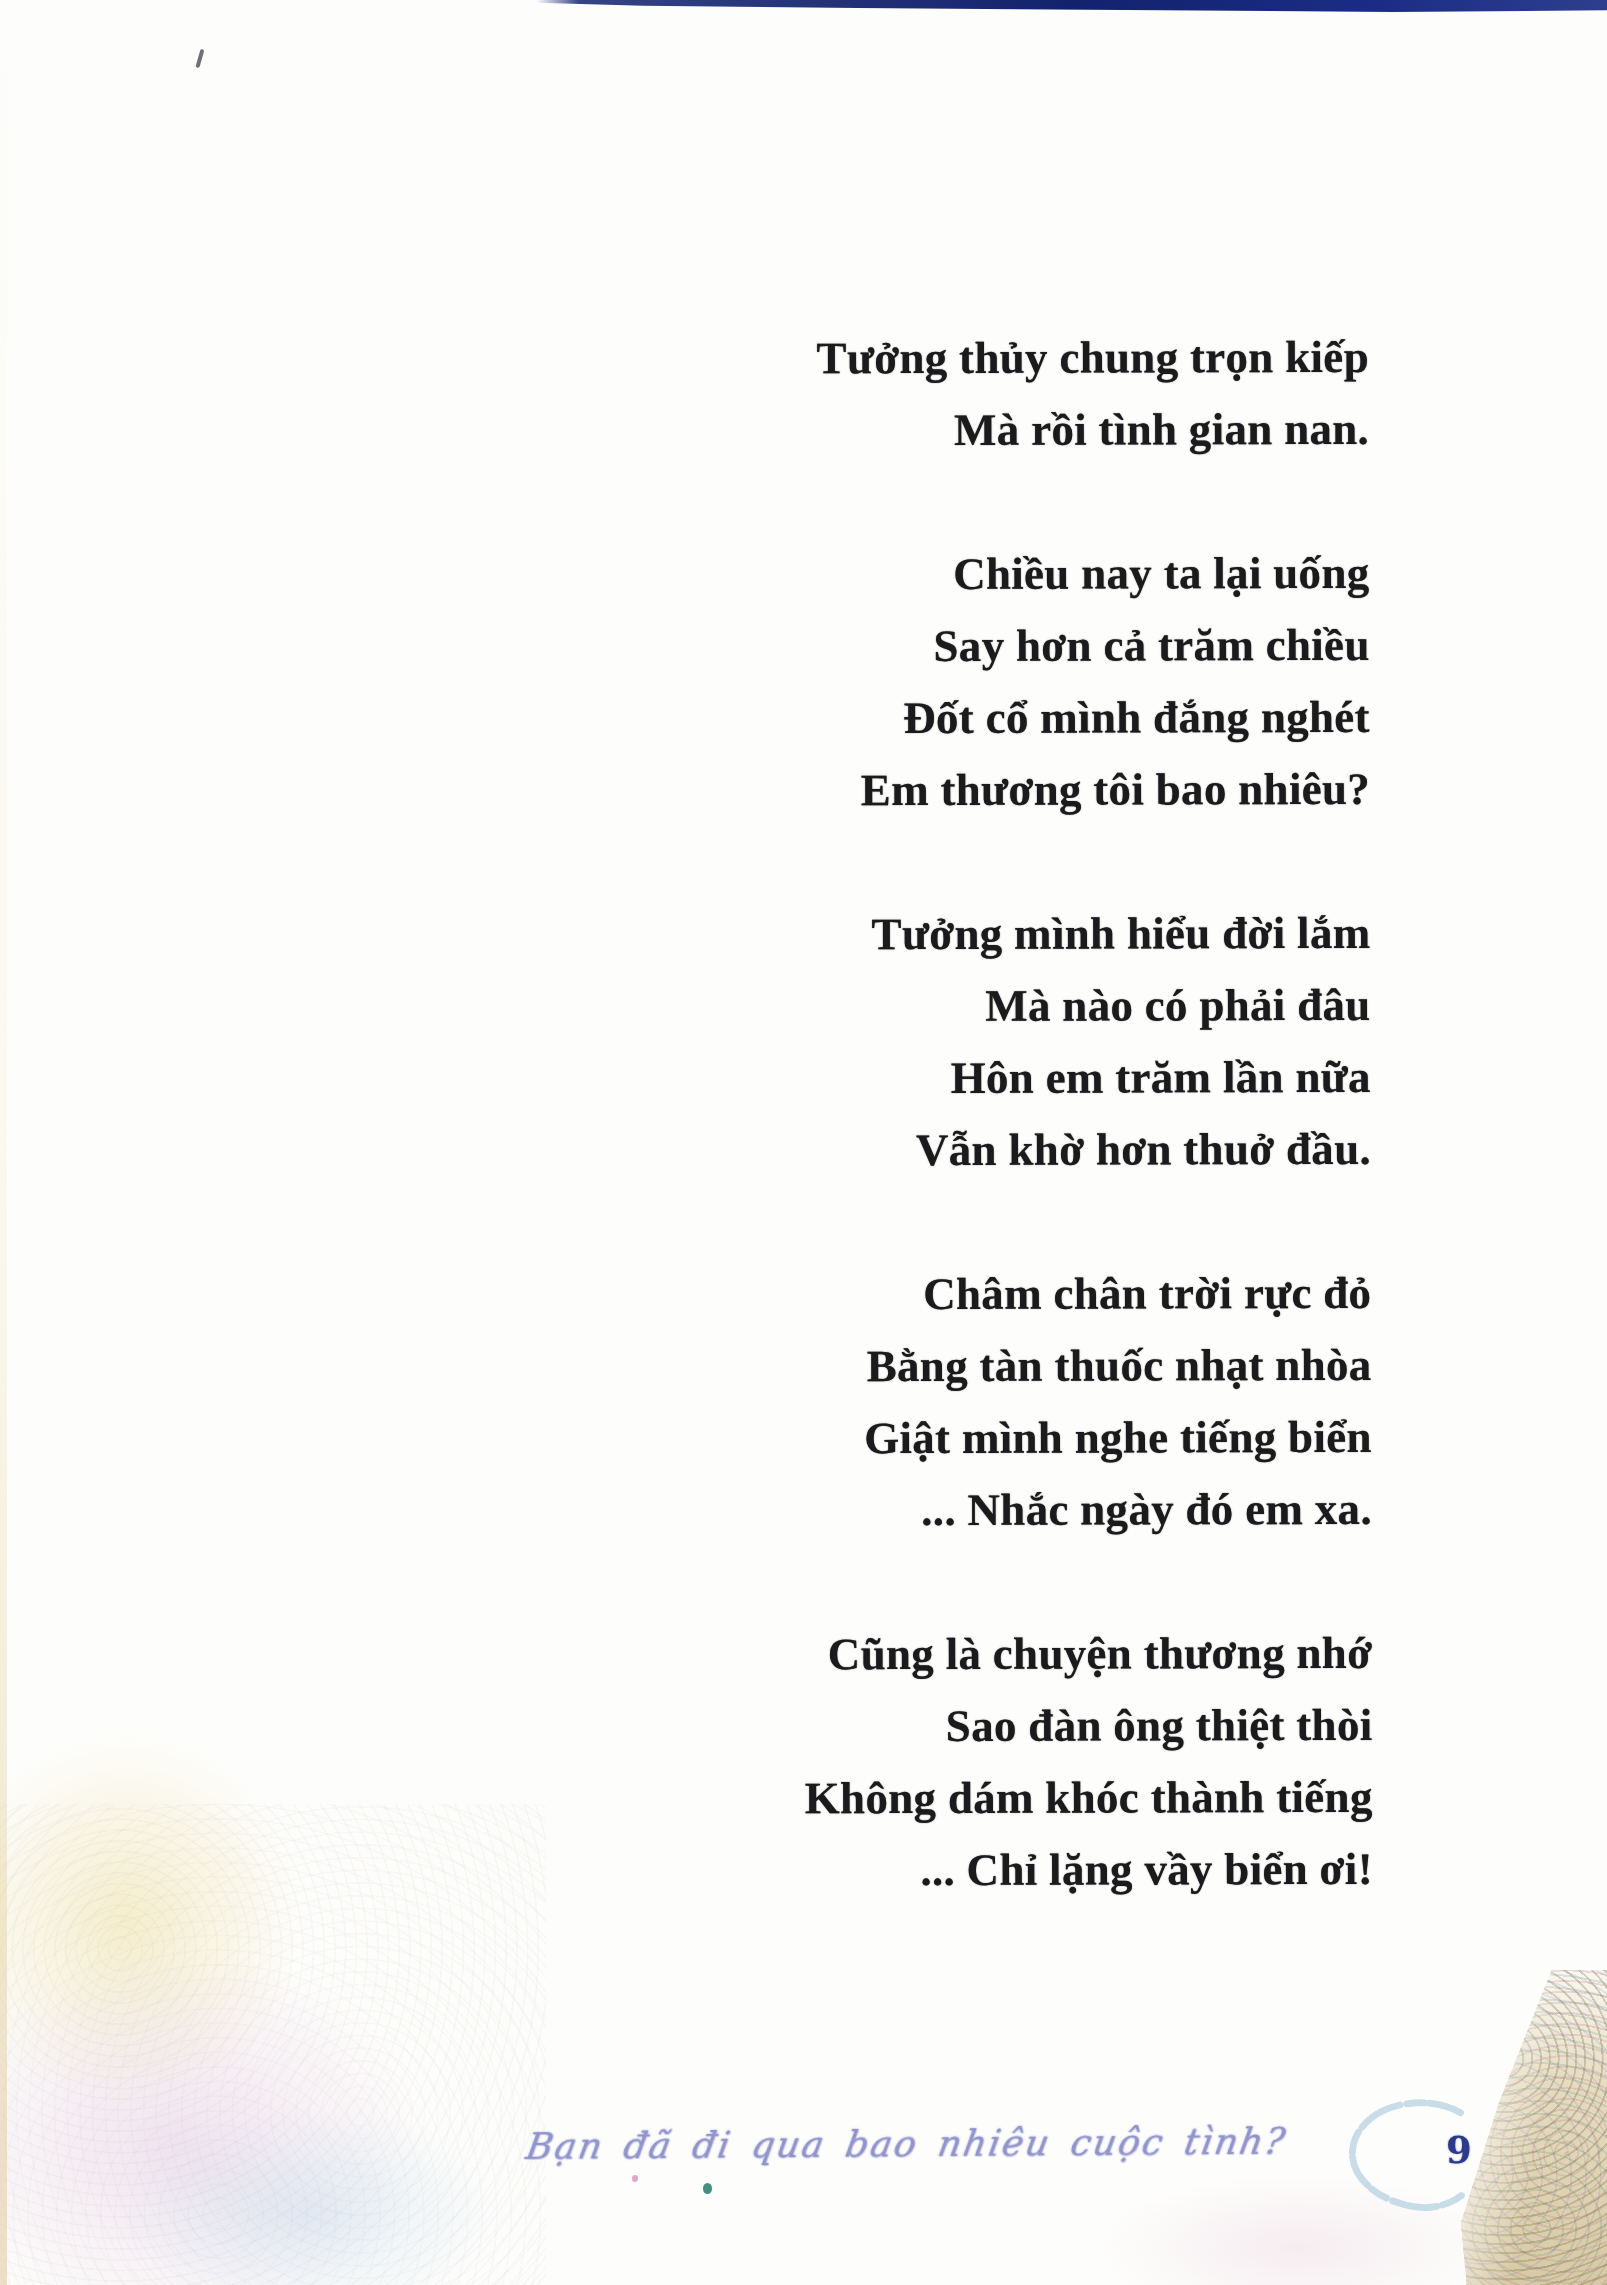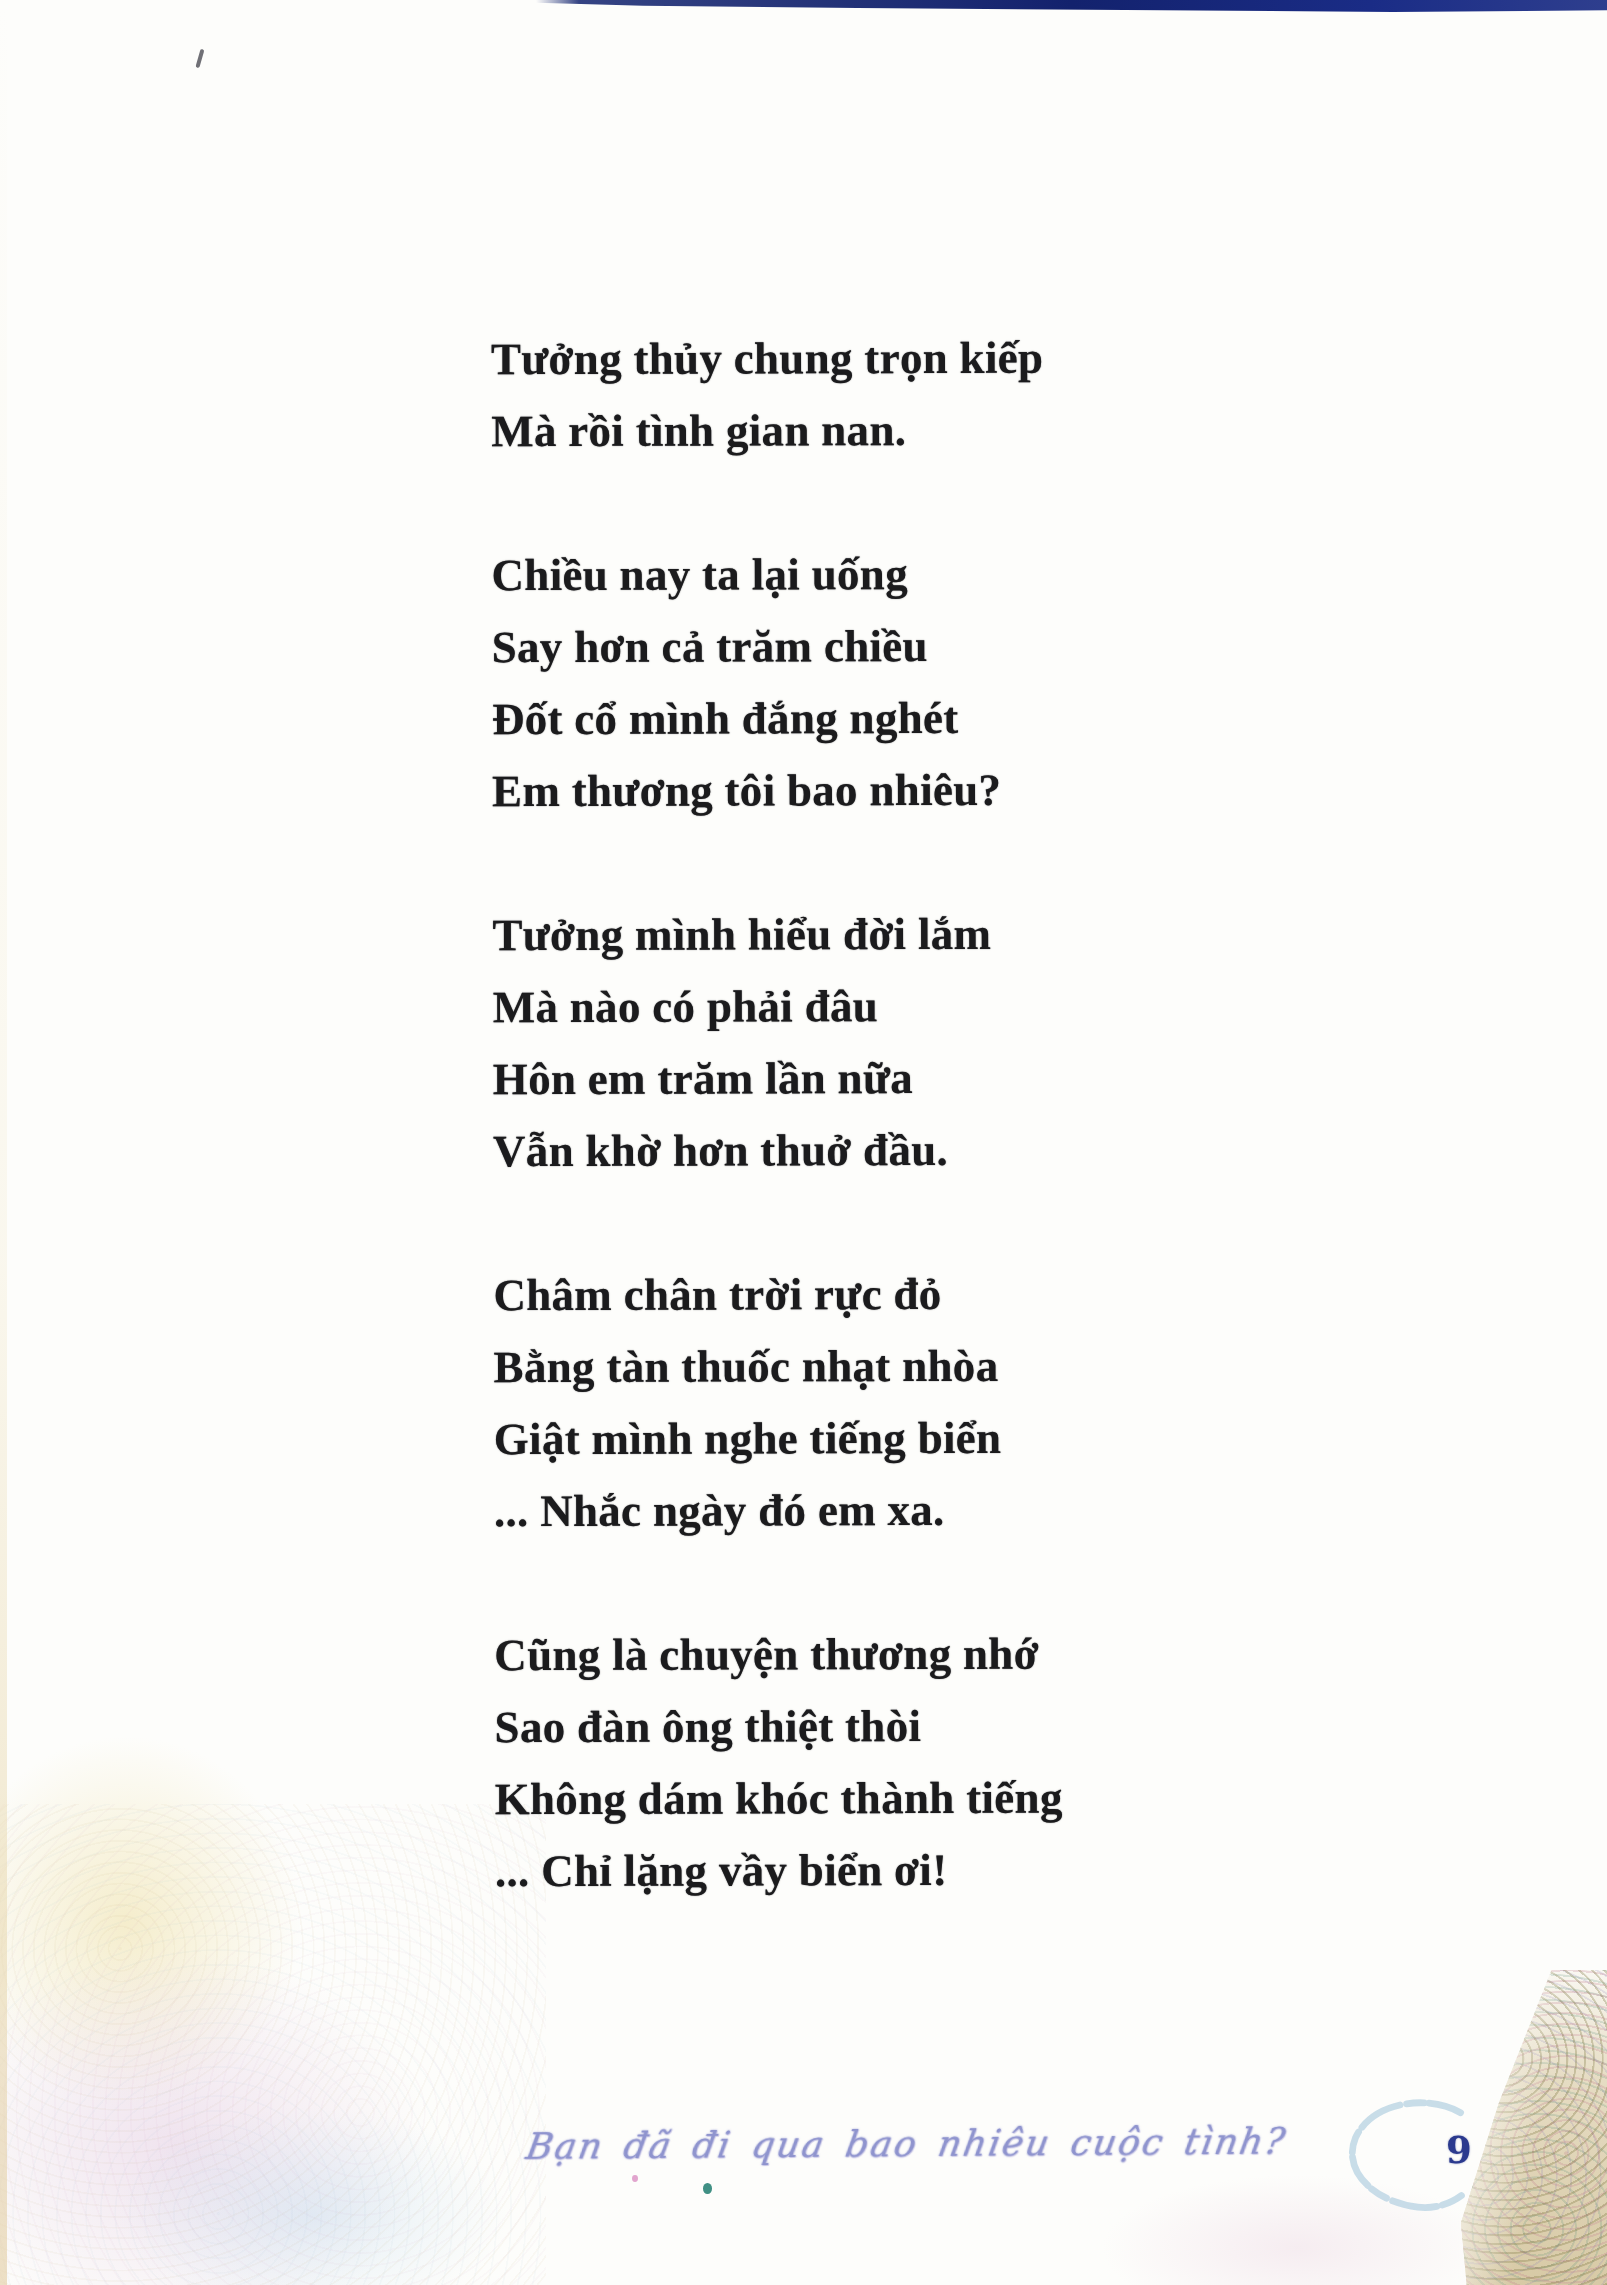--- a/index.html
+++ b/index.html
@@ -4,20 +4,21 @@
 <title>Scanned poetry page</title>
 <style>
   html,body{margin:0;padding:0;background:#e9e9e9;}
   .page{
     position:relative;
     width:1607px;height:2286px;
     margin:0 auto;
     background:#fdfdfb;
     overflow:hidden;
     font-family:"Liberation Serif","DejaVu Serif",serif;
+    text-align:right;
   }
 
   
   .top-edge{
     position:absolute;left:536px;top:0;width:1071px;height:16.6px;
     background:linear-gradient(to right,
       rgba(18,35,110,0) 0%, rgba(18,35,110,.85) 4%,
       #13226d 50%, #1a2c86 78%, rgba(24,42,130,.9) 100%);
     clip-path:polygon(0 0,100% 0,100% 62%,80% 72%,55% 60%,30% 48%,10% 34%,0 16%);
     box-shadow:0 2.9px 3.9px rgba(120,130,155,.30);

